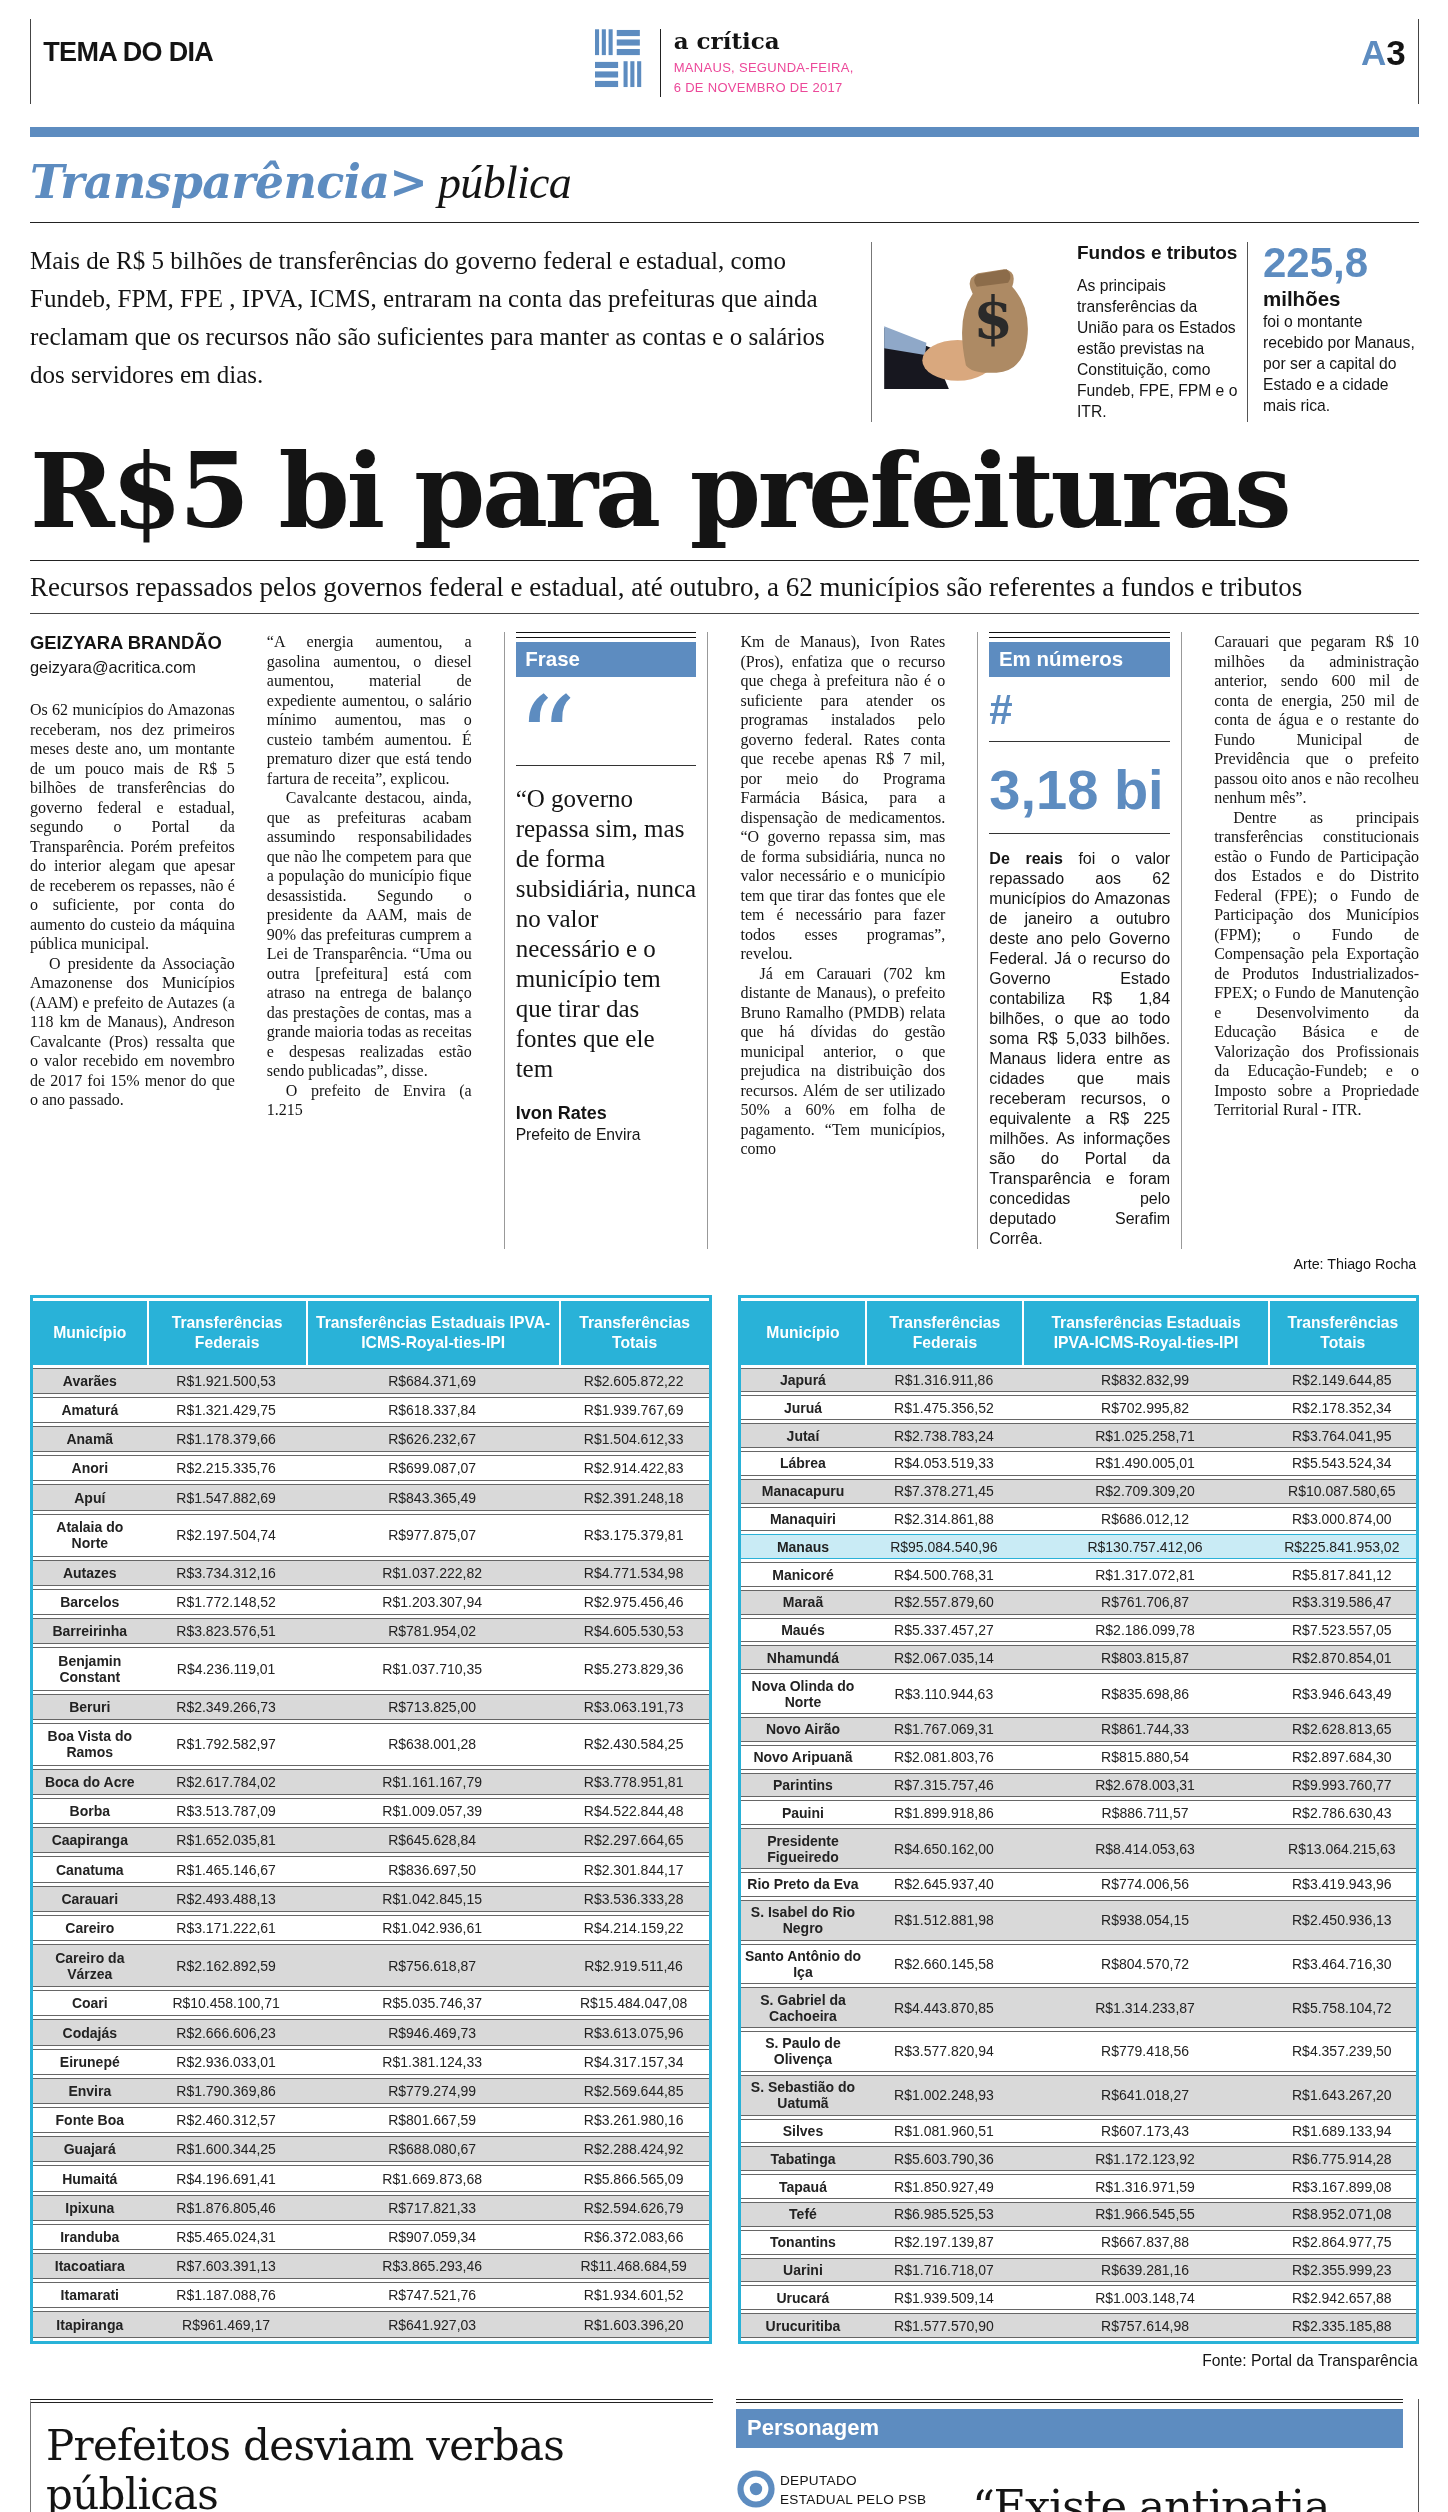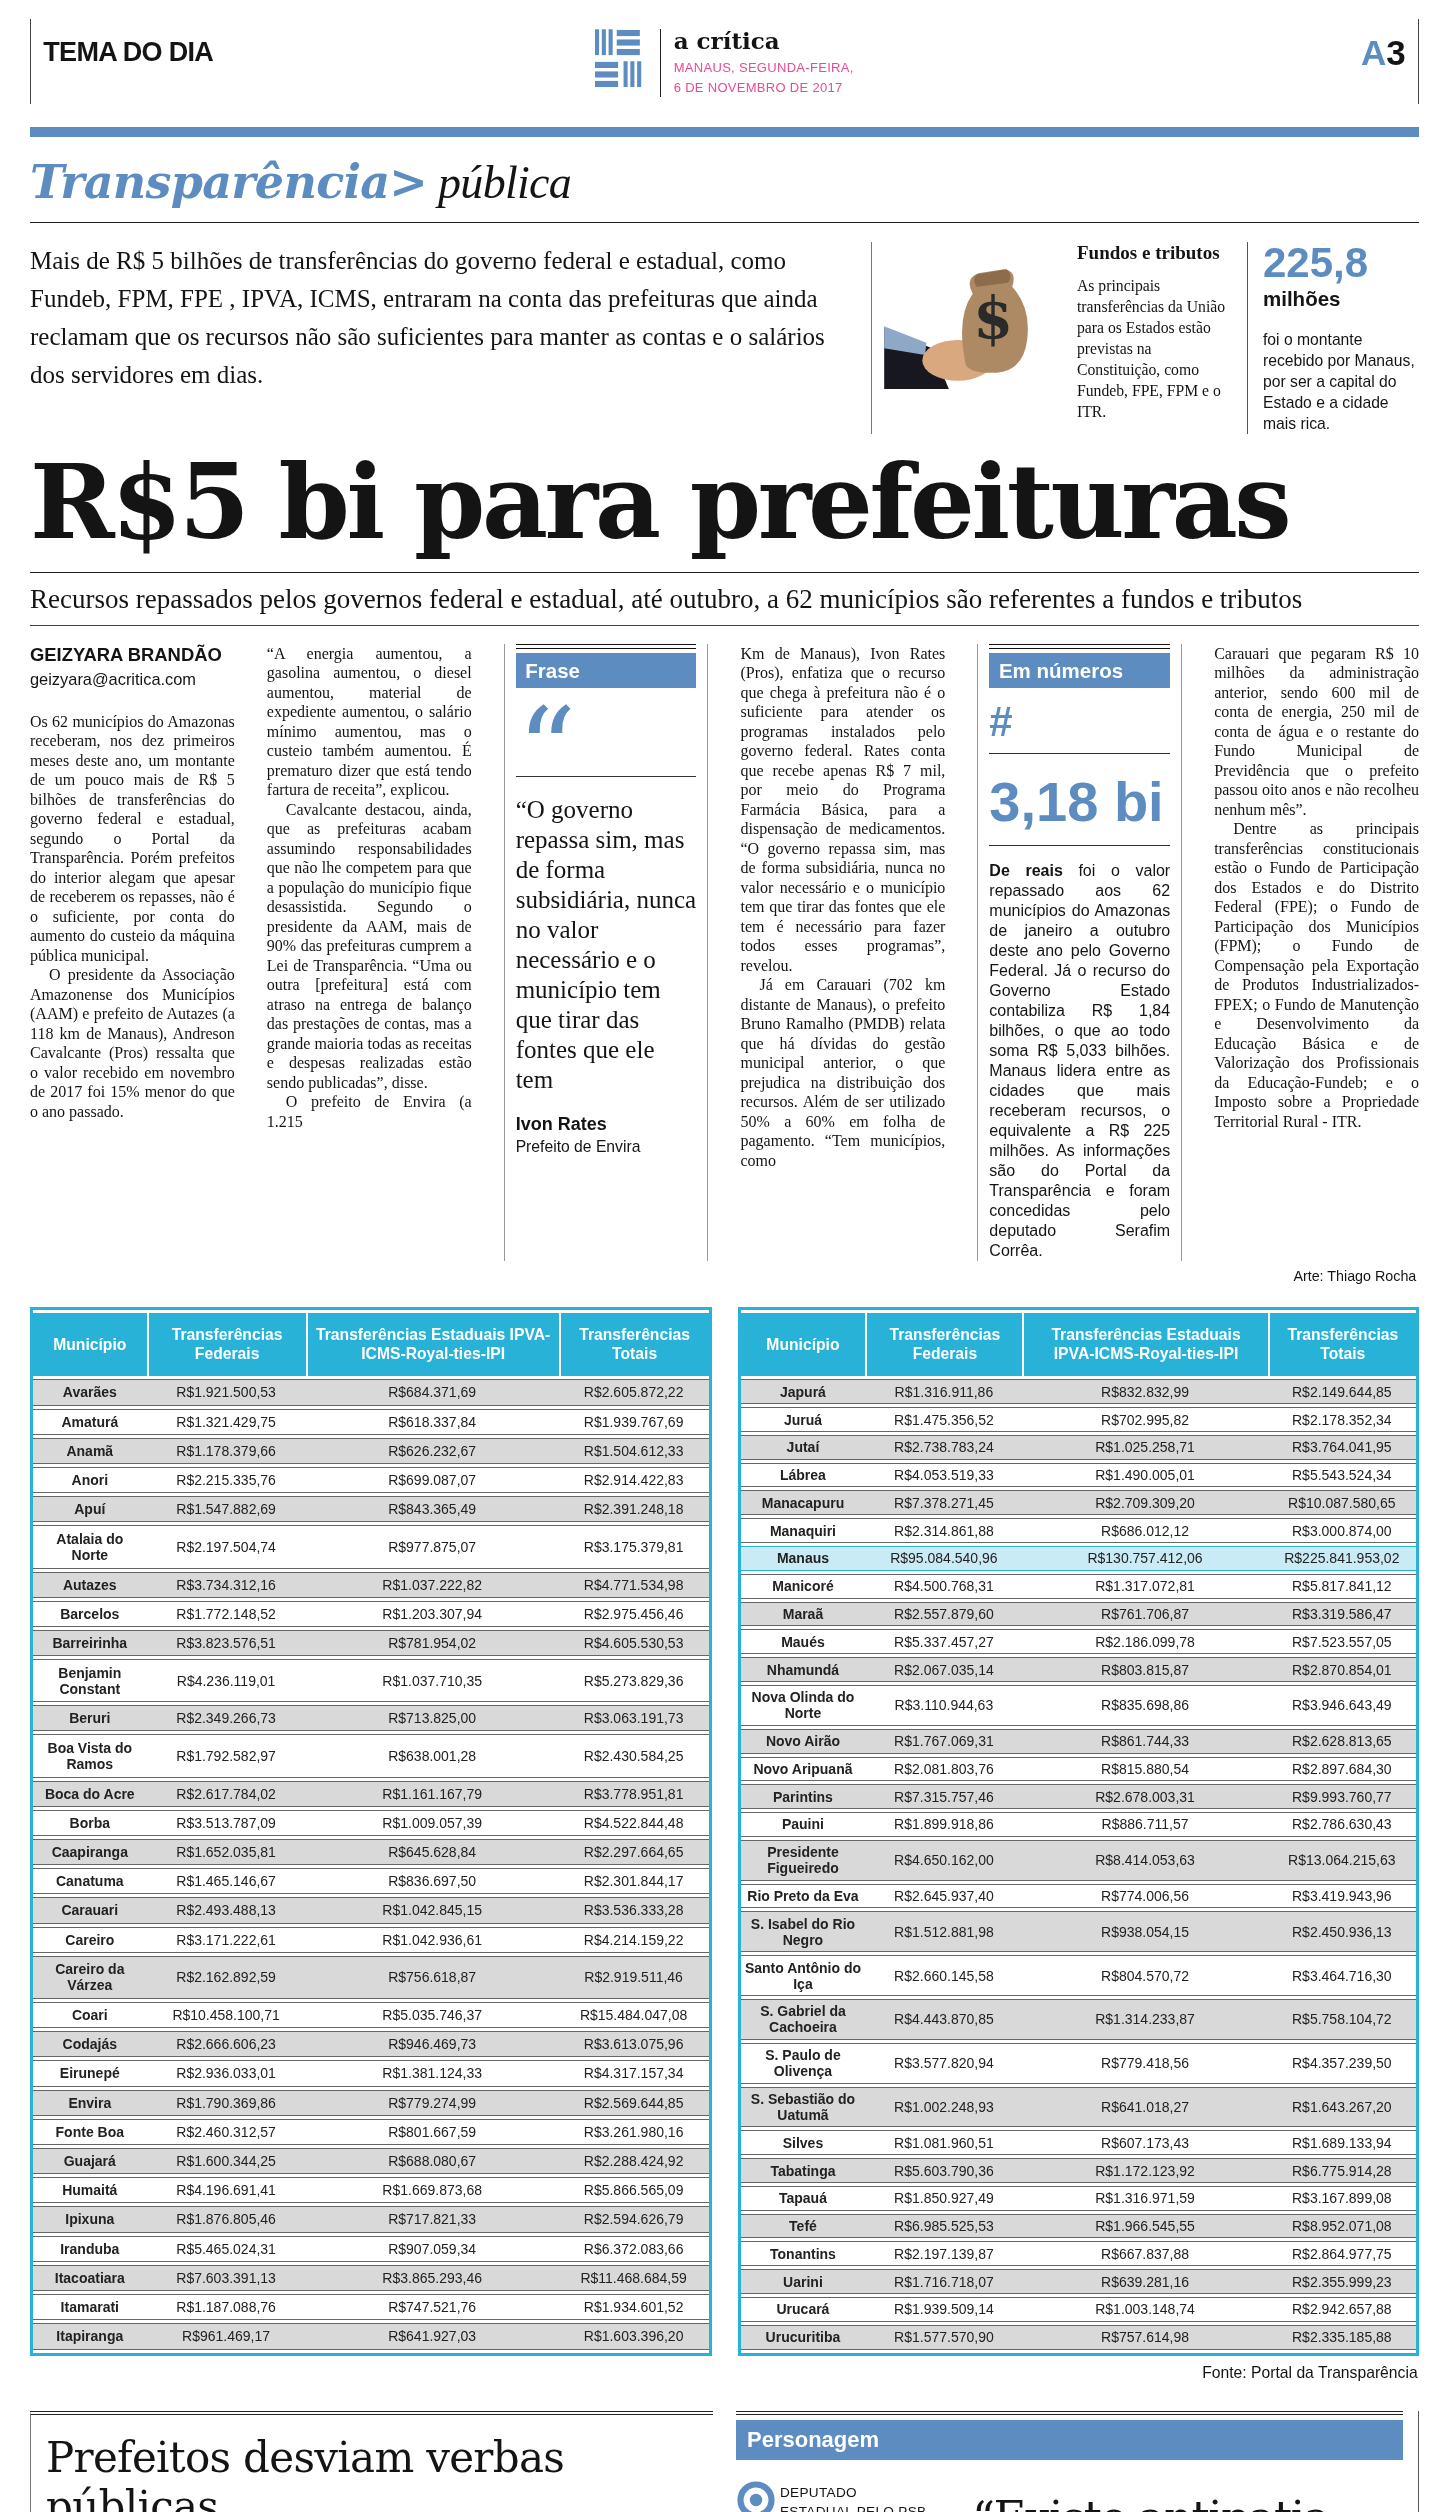--- a/index.html
+++ b/index.html
@@ -27,27 +27,27 @@
   .blue-band{height:9.6px;background:var(--accent);margin-top:23px;}
   .kicker{font-size:46px;margin-top:18px;letter-spacing:-0.7px;font-style:italic;}
   .kicker .k-blue{color:var(--accent);font-family:"DejaVu Serif",serif;font-weight:bold;}
   .kicker .k-black{font-family:"Liberation Serif",serif;font-weight:normal;}
   .rule{border:none;border-top:1.4px solid #222;margin-top:13.6px;}
   .rule-thin{border:none;border-top:0.7px solid #444;}
 
   .lead-row{display:flex;margin-top:19px;min-height:147px;}
   .lead-text{width:908px;font-size:25px;line-height:38px;padding-right:23px;border-right:0.7px solid #777;}
   .moneybag{width:205px;flex:none;padding:4.1px 6.8px 0 12.3px;}
-  .fundos{width:171px;flex:none;font-family:Liberation Serif, serif;padding-right:9px;border-right:1.4px solid #555;}
+  .fundos{width:171px;flex:none;font-family:Liberation Sans, sans-serif;padding-right:9px;border-right:1.4px solid #555;}
   .fundos h3{font-size:19px;margin-bottom:11px;}
   .fundos p{font-size:15.7px;line-height:21px;}
   .stat{width:171px;flex:none;font-family:"Liberation Sans",sans-serif;padding-left:15px;}
   .stat .num{color:var(--accent);font-size:42px;font-weight:bold;line-height:1;}
   .stat .unit{font-size:20.5px;font-weight:bold;margin-top:2.7px;}
-  .stat p{font-size:15.7px;line-height:21px;margin-top:18px;}
+  .stat p{font-size:15.7px;line-height:21px;}
 
   
   .headline{font-family:"DejaVu Serif",serif;font-weight:bold;font-size:102px;letter-spacing:-3.4px;
             margin-top:12.3px;line-height:1.1;white-space:nowrap;}
   .subhead{font-size:27px;padding:11px 0 9.6px 0;}
 
   
   .band{display:grid;grid-template-columns:repeat(6,1fr);gap:32px;margin-top:18px;min-height:430px;}
   .byline-name{font-family:"Liberation Sans",sans-serif;font-weight:bold;font-size:18.4px;}
   .byline-mail{font-family:"Liberation Sans",sans-serif;font-size:16.4px;margin:4.1px 0 23px 0;}

